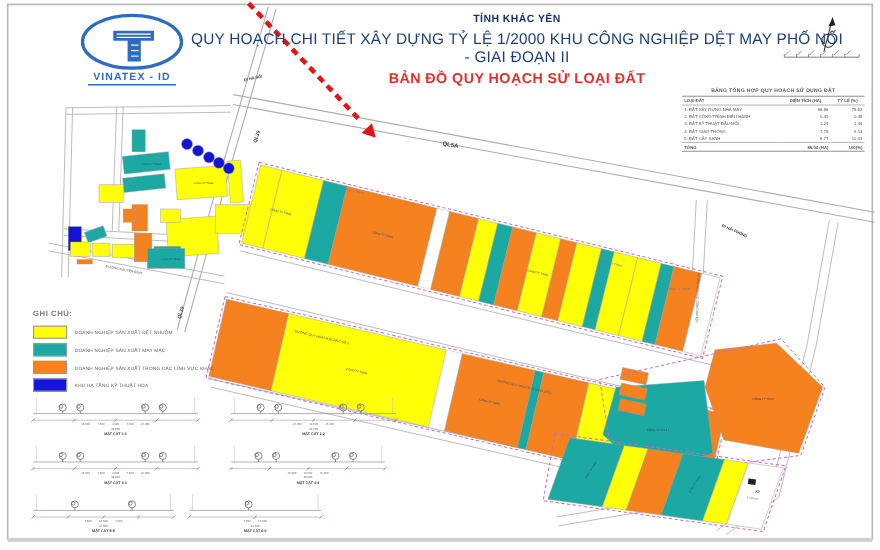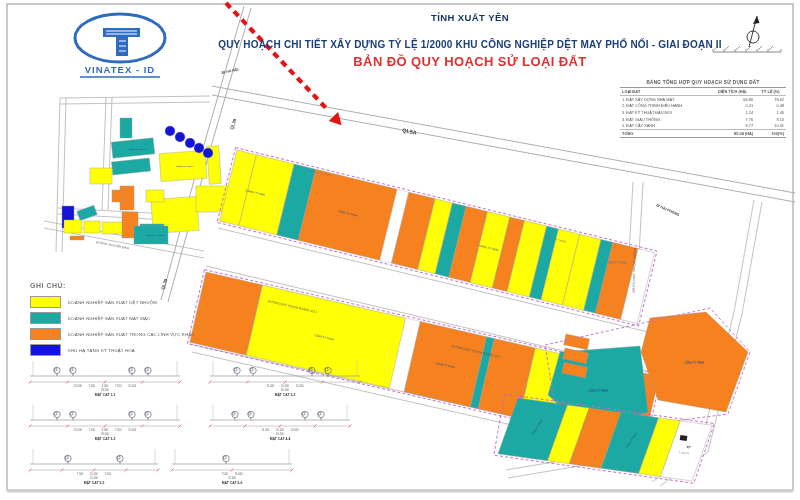--- a/index.html
+++ b/index.html
@@ -3,21 +3,21 @@
 <meta charset="utf-8">
 <style>
   html,body{margin:0;padding:0;background:#fff;}
   .sheet{position:relative;width:800px;height:500px;background:#fff;overflow:hidden;
          font-family:"Liberation Sans",sans-serif;}
   svg text{font-family:"Liberation Sans",sans-serif;}
 
   
   .titles{position:absolute;left:170px;top:12px;width:600px;text-align:center;z-index:3;}
   .t-province{font-size:9.5px;font-weight:bold;color:#13305e;letter-spacing:.4px;}
-  .t-sub{font-size:10px;font-weight:bold;color:#1b3e77;margin-top:16px;letter-spacing:.2px;}
+  .t-sub{font-size:14px;font-weight:normal;color:#1b3e77;margin-top:4px;letter-spacing:.2px;}
   .t-map{font-size:13px;font-weight:bold;color:#e03030;margin-top:4px;letter-spacing:.4px;}
 
   
   .legend{position:absolute;left:30px;top:282px;width:230px;z-index:3;}
   .legend-title{font-size:7px;font-weight:bold;color:#777;letter-spacing:.5px;margin-bottom:7px;}
   .legend-row{display:flex;align-items:center;gap:7px;margin-bottom:4px;}
   .sw{display:inline-block;width:29px;height:10px;border:.5px solid #999;flex:0 0 auto;}
   .sw0{background:#FFFF05;} .sw1{background:#1CA9A3;} .sw2{background:#F5821F;} .sw3{background:#1414D9;}
   .legend-label{font-size:4.3px;color:#555;letter-spacing:.2px;}
 
@@ -362,21 +362,21 @@
       <line x1="106" y1="34" x2="137" y2="34" stroke="#fff" stroke-width="1"></line>
       <line x1="119" y1="41" x2="126" y2="41" stroke="#fff" stroke-width="1"></line>
       <line x1="119" y1="46" x2="126" y2="46" stroke="#fff" stroke-width="1"></line>
       <line x1="119" y1="51" x2="126" y2="51" stroke="#fff" stroke-width="1"></line>
       <text x="120" y="73" font-size="9.5" font-weight="bold" fill="#2f6bbf" text-anchor="middle" letter-spacing="1">VINATEX - ID</text>
       <line x1="80" y1="77" x2="160" y2="77" stroke="#2f6bbf" stroke-width="1.4"></line>
     </g>
   </svg>
 
   <div class="titles">
-    <div class="t-province">TỈNH XUẤT YÊN</div>
+    <div class="t-province">TỈNH KHÁC YÊN</div>
     <div class="t-sub">QUY HOẠCH CHI TIẾT XÂY DỰNG TỶ LỆ 1/2000 KHU CÔNG NGHIỆP DỆT MAY PHỐ NỐI - GIAI ĐOẠN II</div>
     <div class="t-map">BẢN ĐỒ QUY HOẠCH SỬ LOẠI ĐẤT</div>
   </div>
 
   <div class="legend">
     <div class="legend-title">GHI CHÚ:</div>
     <div class="legend-row">
       <span class="sw sw0"></span>
       <span class="legend-label">DOANH NGHIỆP SẢN XUẤT DỆT NHUỘM</span>
     </div>

